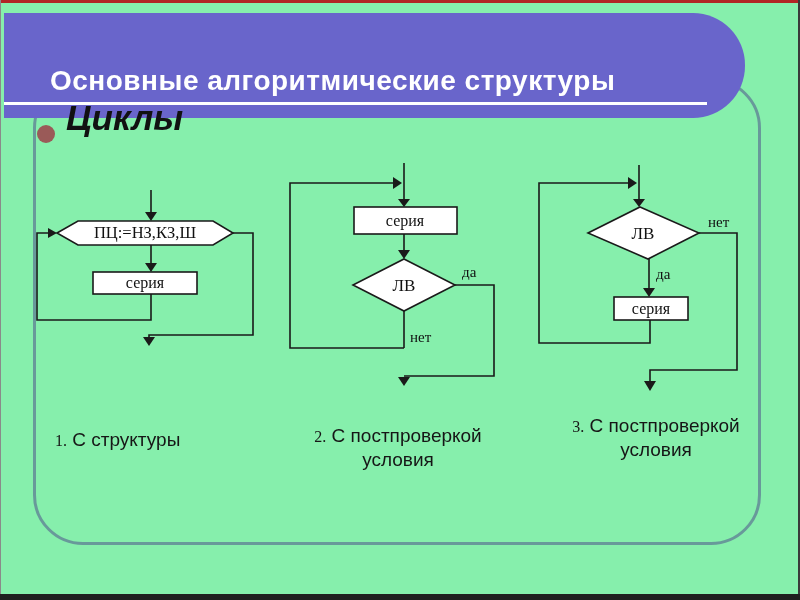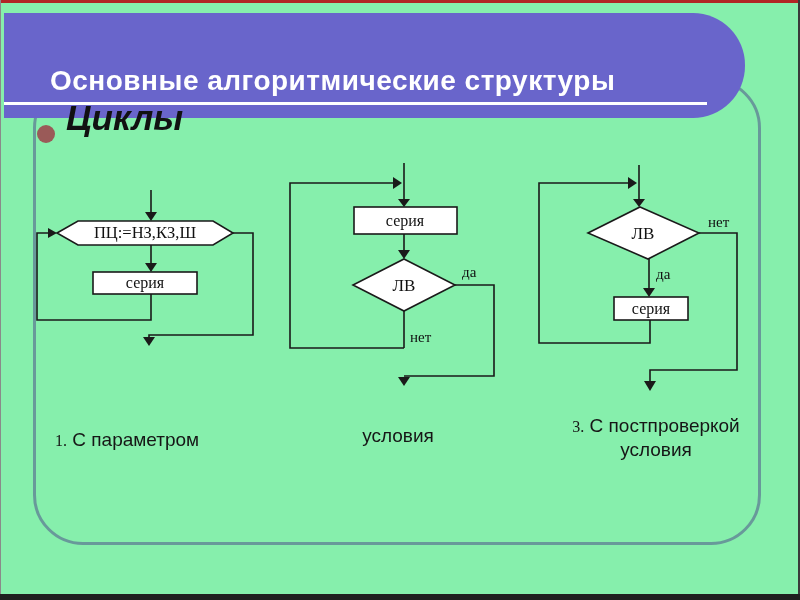--- a/index.html
+++ b/index.html
@@ -163,24 +163,28 @@
       <text x="121" y="154" text-anchor="middle">серия</text>
     </g>
     <g>
       <polyline points="169,73 207,73 207,210 120,210 120,222"></polyline>
       <polygon class="head" points="114,221 126,221 120,231"></polygon>
     </g>
   </svg>
 
   <div class="caption" style="left:55px;top:428px;">
     <span class="cap-num">1.</span>
-    <span>С параметром</span>
+    <span>С структуры</span>
   </div>
 
   <div class="caption centered" style="left:300px;top:424px;">
+    <div>
+      <span class="cap-num">2.</span>
+      <span>С постпроверкой</span>
+    </div>
     <div>условия</div>
   </div>
 
   <div class="caption centered" style="left:558px;top:414px;">
     <div>
       <span class="cap-num">3.</span>
       <span>С постпроверкой</span>
     </div>
     <div>условия</div>
   </div>

